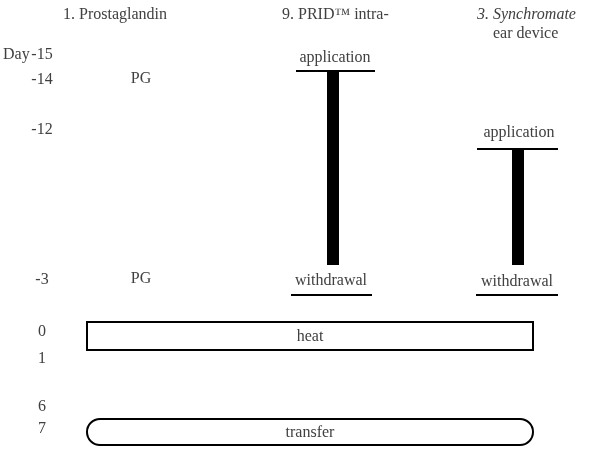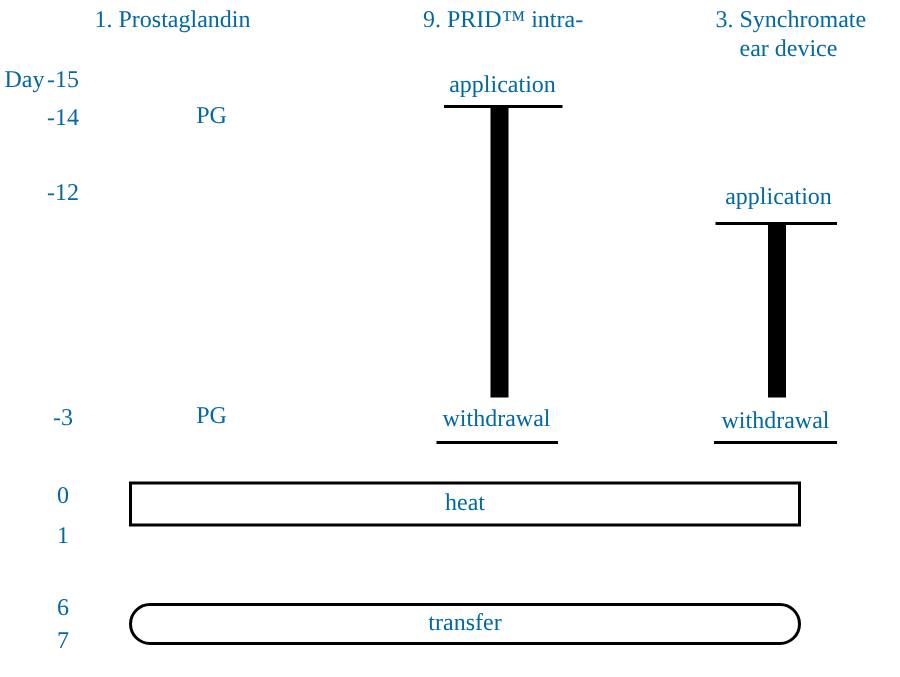--- a/index.html
+++ b/index.html
@@ -7,21 +7,21 @@
     padding: 0;
     background: #ffffff;
   }
   .figure {
     position: relative;
     width: 600px;
     height: 451px;
     background: #ffffff;
     font-family: "Liberation Serif", "DejaVu Serif", serif;
     font-size: 16px;
-    color: #0369a1;
+    color: #404040;
     overflow: hidden;
   }
   .abs { position: absolute; white-space: nowrap; }
   .ctr { text-align: center; }
   .hdr { line-height: 19px; }
   .daynum {
     left: 10px;
     width: 64px;
     text-align: center;
     line-height: 19px;
@@ -40,32 +40,32 @@
   .evtbox {
     position: absolute;
     left: 86px;
     width: 448px;
     border: 2px solid #000000;
     box-sizing: border-box;
     background: #ffffff;
     text-align: center;
   }
   .evtbox.heat { top: 321px; height: 30px; line-height: 26px; }
-  .evtbox.transfer { top: 402px; height: 28px; line-height: 24px; border-radius: 14px; }
+  .evtbox.transfer { top: 418px; height: 28px; line-height: 24px; border-radius: 14px; }
 </style>
 </head>
 <body>
 
 <div class="figure">
 
   <div class="abs hdr" style="left:63px; top:4px;">1. Prostaglandin</div>
 
   <div class="abs hdr" style="left:282px; top:4px;">9. PRID™ intra-</div>
 
-  <div class="abs hdr" style="left:477px; top:4px;">3. Synchromate</div>
+  <div class="abs hdr" style="left:477px; top:4px;font-style:italic;">3. Synchromate</div>
   <div class="abs hdr" style="left:493px; top:23px;">ear device</div>
 
   <div class="abs" style="left:3px; top:44px; line-height:19px;">Day</div>
 
   <div class="abs daynum" style="top:44px;">-15</div>
   <div class="abs daynum" style="top:69px;">-14</div>
   <div class="abs daynum" style="top:119px;">-12</div>
   <div class="abs daynum" style="top:269px;">-3</div>
   <div class="abs daynum" style="top:321px;">0</div>
   <div class="abs daynum" style="top:348px;">1</div>

